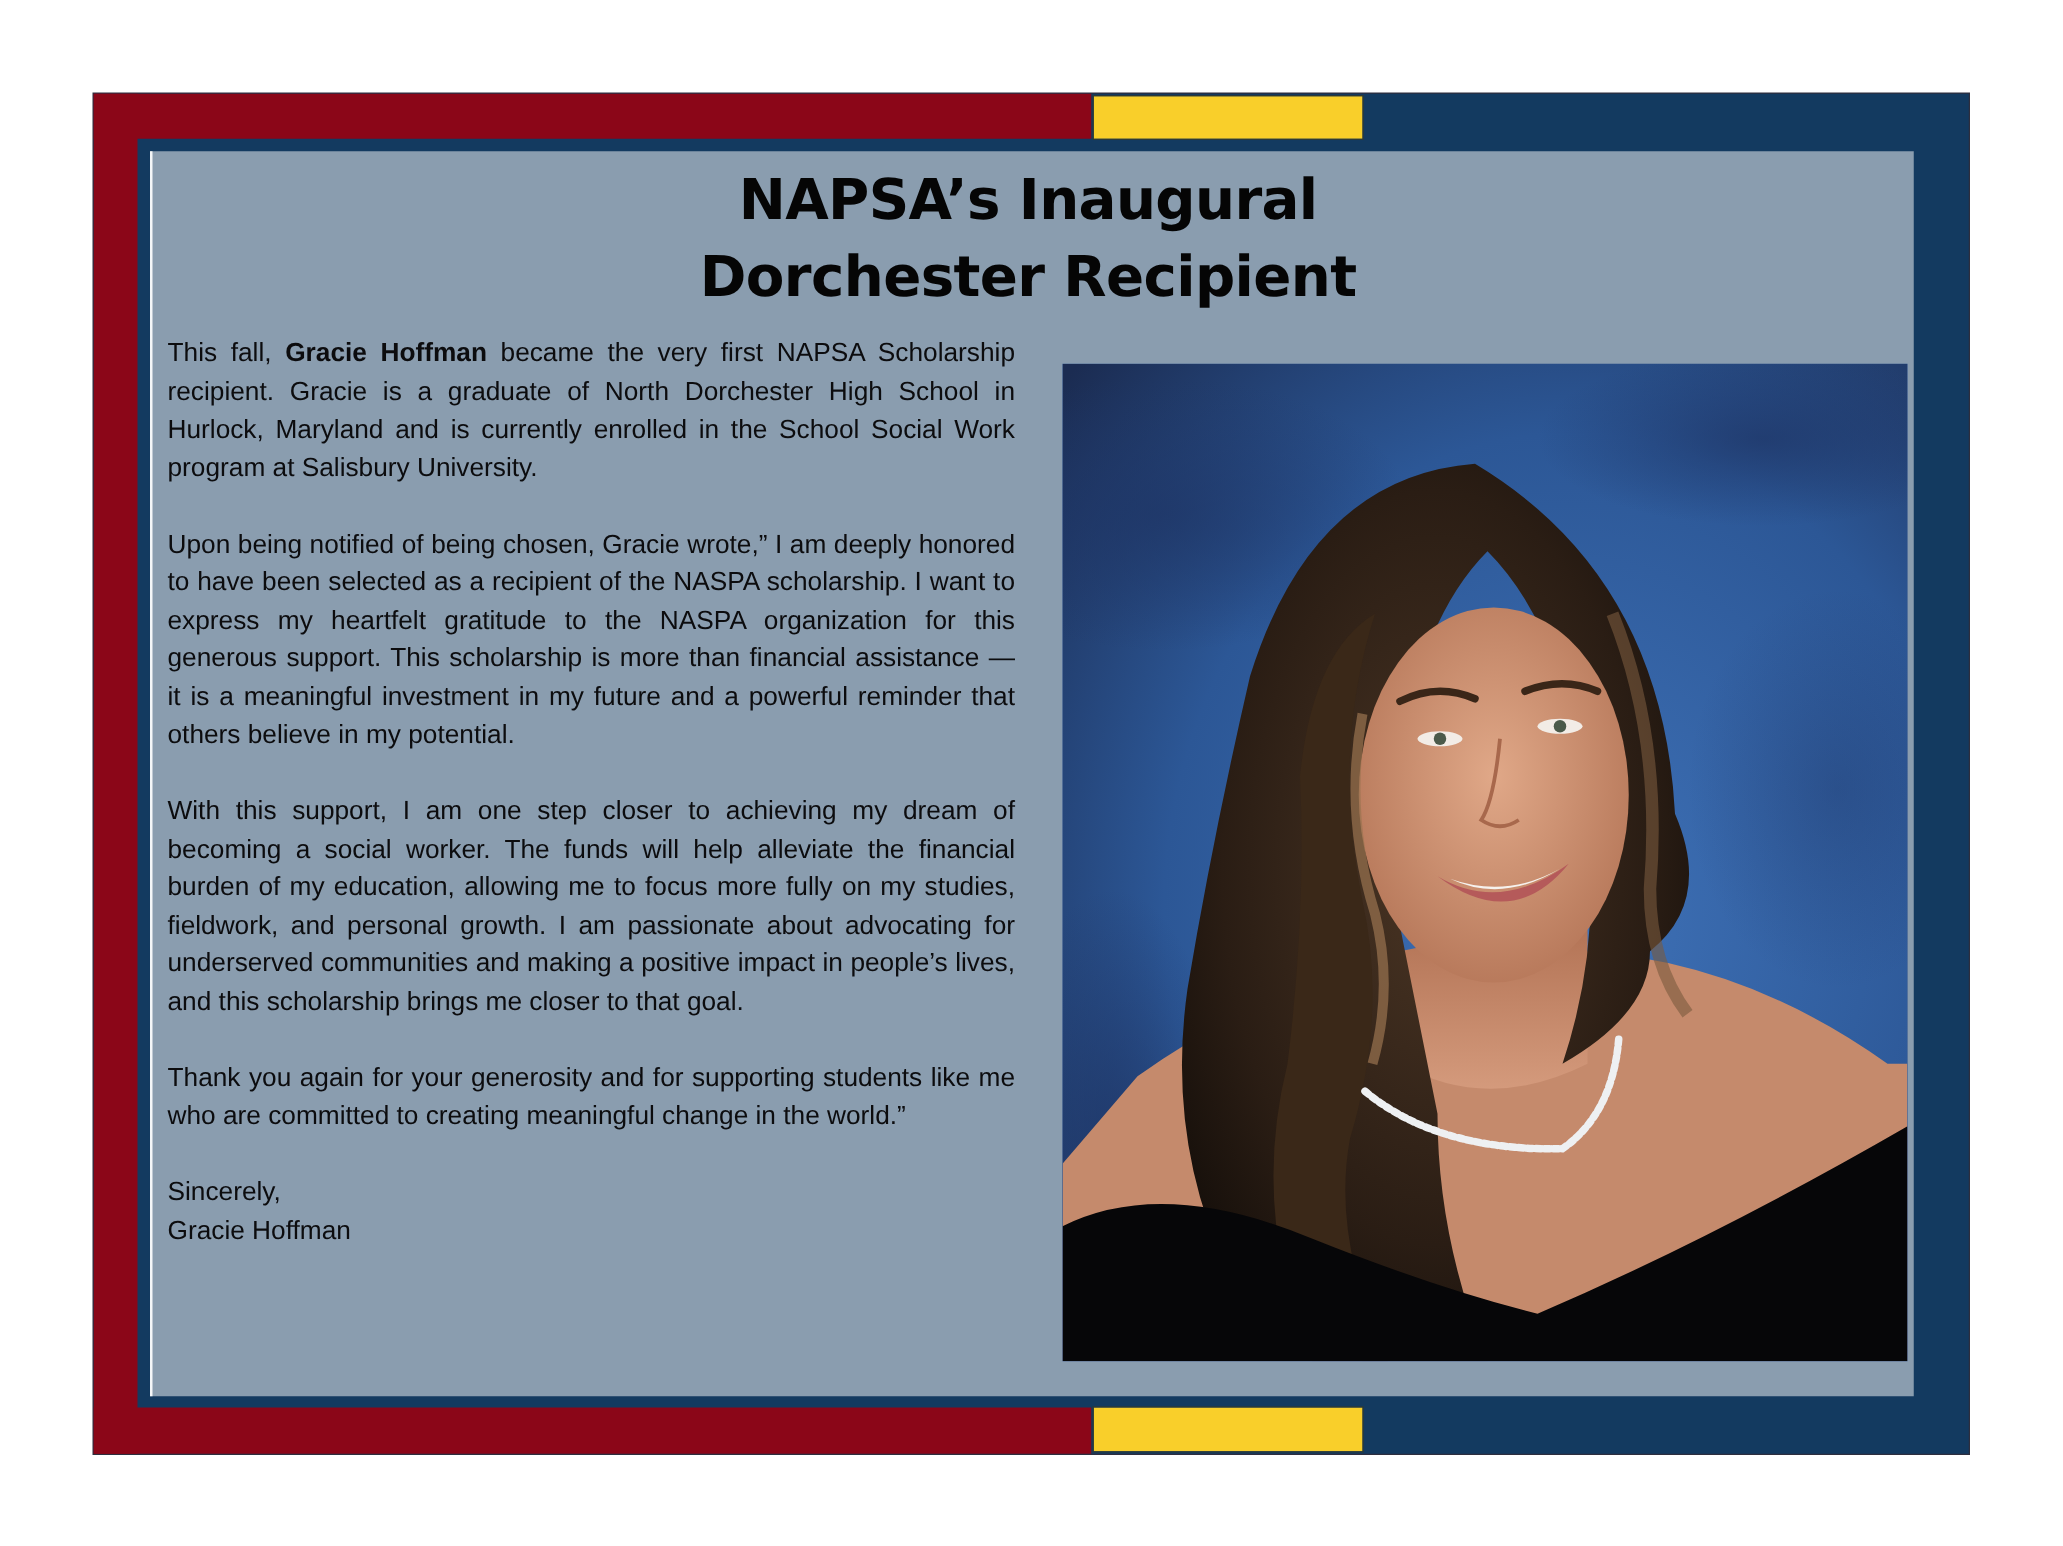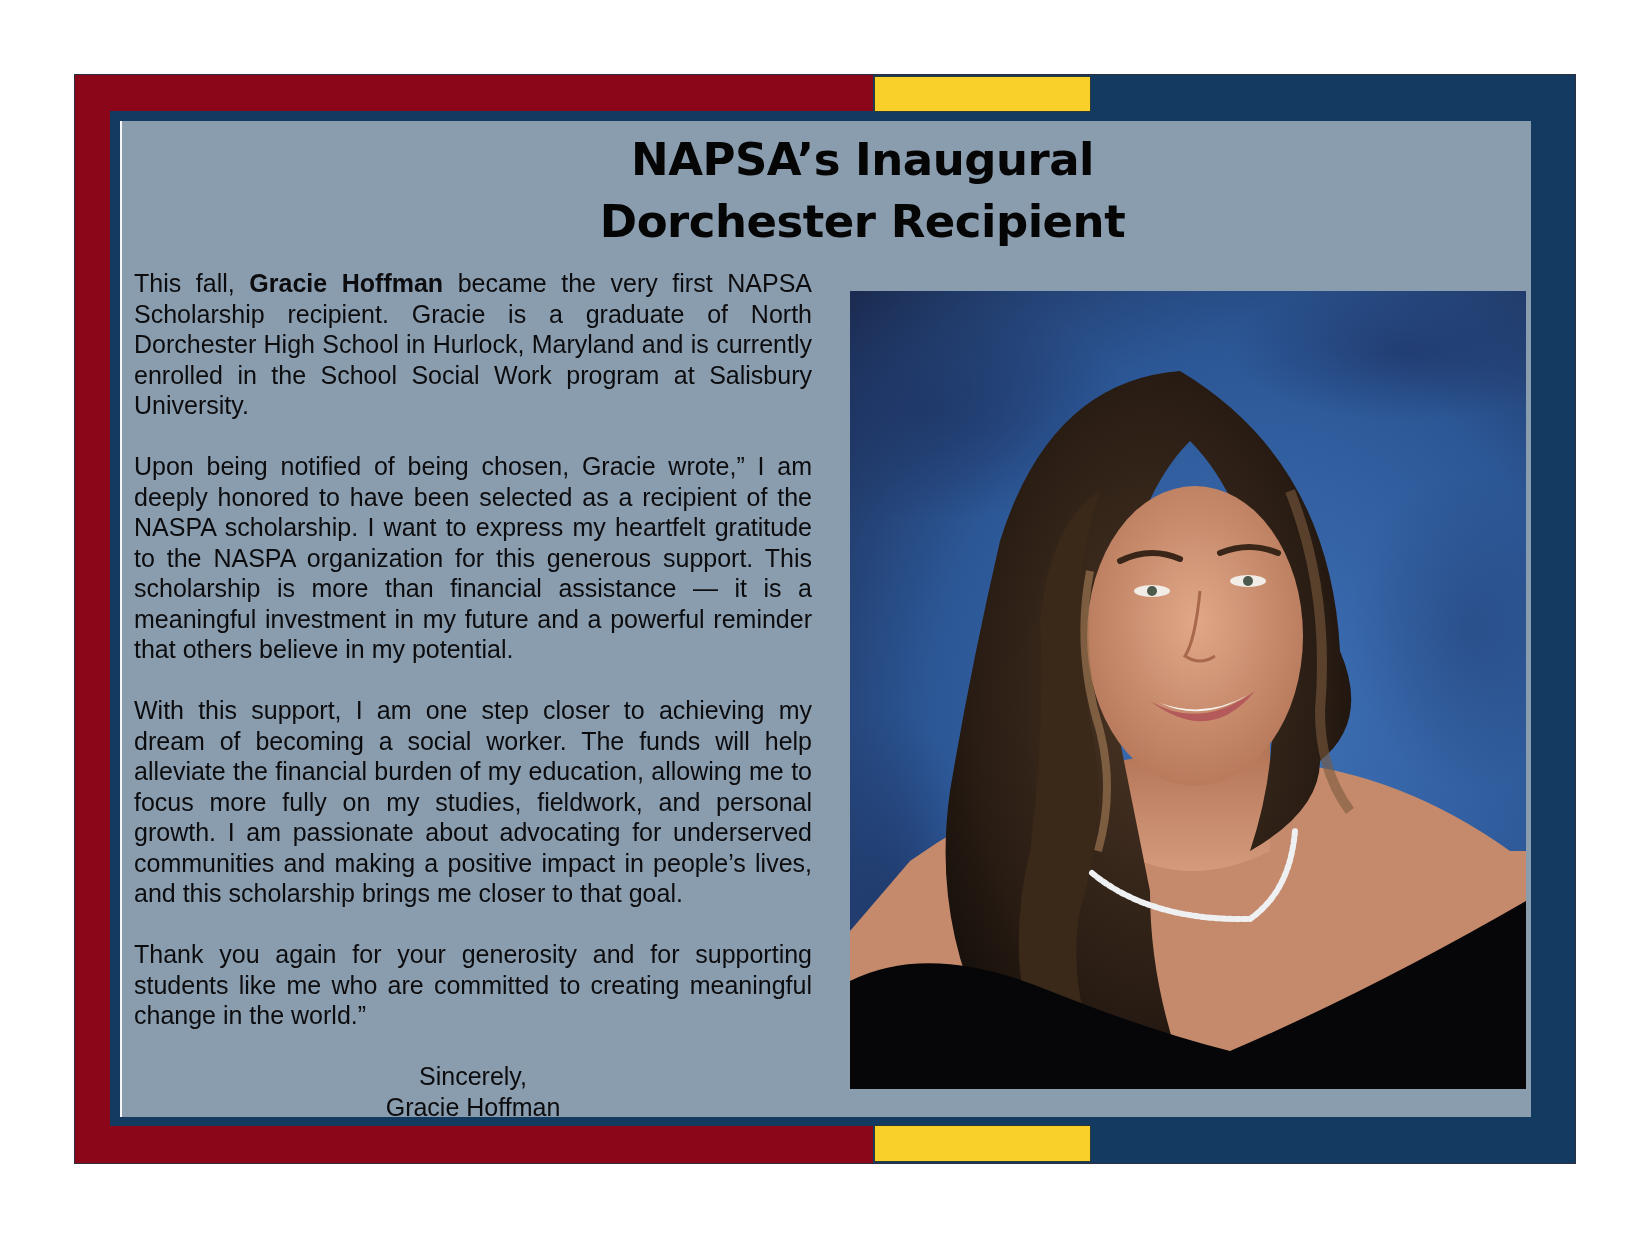--- a/index.html
+++ b/index.html
@@ -14,26 +14,26 @@
   .top-red { left:0; top:0; width:798px; height:36px; }
   .top-yellow { left:800px; top:2px; width:215px; height:34px; outline:1px solid #2e3a36; }
   
   .left-red { left:0; top:0; width:35px; height:1088px; }
   
   .bot-red { left:0; top:1051px; width:798px; height:37px; }
   .bot-yellow { left:800px; top:1051px; width:215px; height:35px; outline:1px solid #2e3a36; }
 
   .panel { position:absolute; left:45px; top:46px; width:1411px; height:996px; background:#8a9daf; border-left:2px solid #f4f6f8; box-sizing:border-box; }
 
-  .title { position:absolute; left:0; top:8px; width:1411px; text-align:center; font-family:"DejaVu Sans", sans-serif; font-weight:bold; font-size:45px; line-height:62px; color:#050505; letter-spacing:-0.5px;margin-left:40px; }
+  .title { position:absolute; left:0; top:8px; width:1411px; text-align:center; font-family:"DejaVu Sans", sans-serif; font-weight:bold; font-size:45px; line-height:62px; color:#050505; letter-spacing:-0.5px; }
   .title div { margin-left:-10px; }
 
-  .body-col { position:absolute; left:12px; top:147px; width:678px; font-family:"Liberation Sans", sans-serif; font-size:25px; line-height:30.5px; color:#0c0c0e; text-align:justify; hyphens:manual; }
+  .body-col { position:absolute; left:12px; top:147px; width:678px; font-family:"Liberation Sans", sans-serif; font-size:21px; line-height:30.5px; color:#0c0c0e; text-align:justify; hyphens:manual; }
   .body-col p { margin:0 0 30.5px 0; }
-  .body-col .signoff { margin:0; text-align:center; }
+  .body-col .signoff { margin:0; text-align:left; }
   .bold { font-weight:bold; }
 
   .photo { position:absolute; left:728px; top:170px; width:676px; height:798px; overflow:hidden; background:#2a4f8a; }
   .photo svg { display:block; }
 </style>
 </head>
 <body>
 
 <div class="frame">
   <div class="band red top-red"></div>

